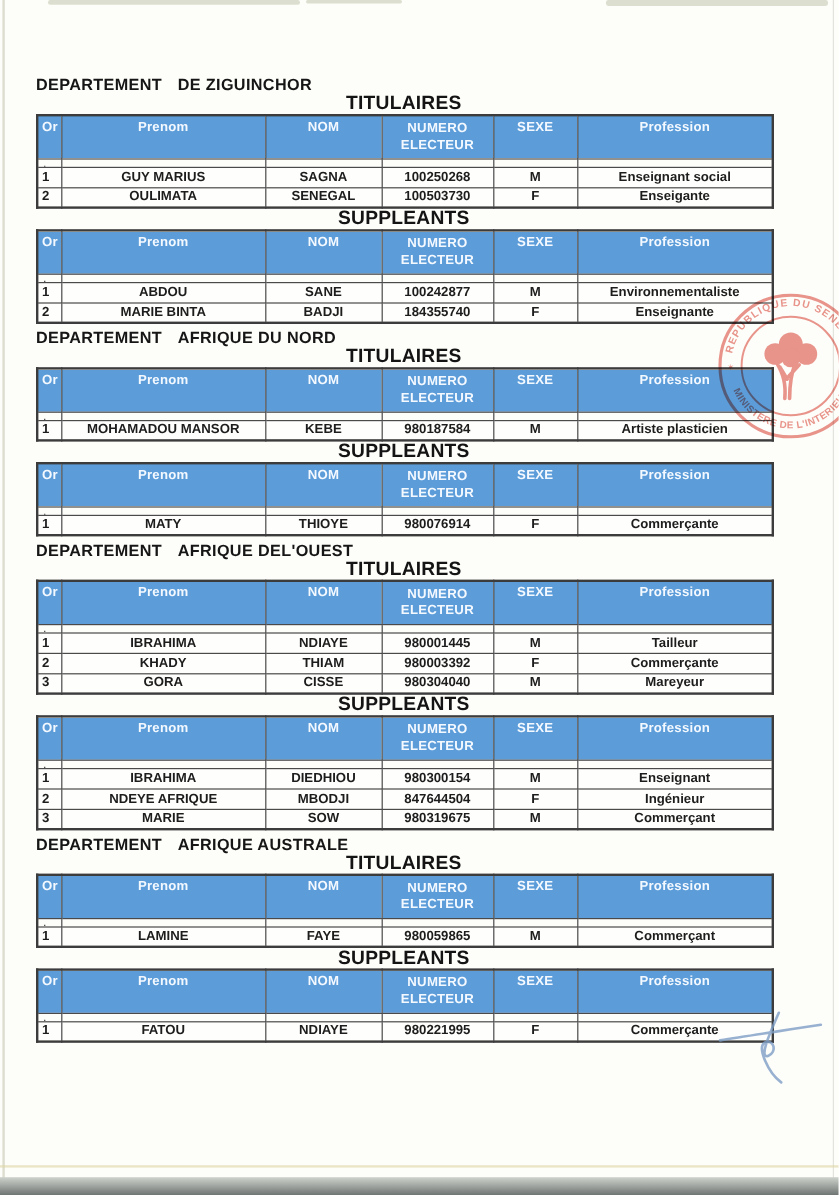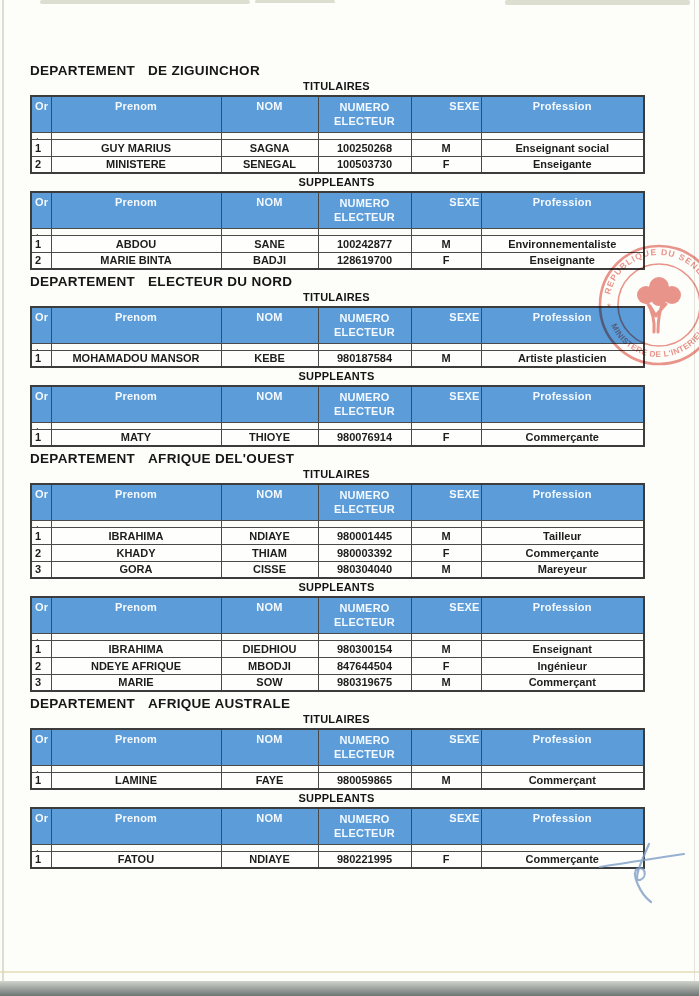--- a/index.html
+++ b/index.html
@@ -19,33 +19,33 @@
   .cream-line{position:absolute;left:0;top:971px;width:699px;height:2px;background:rgba(222,214,164,.6);}
   .bottom-band{position:absolute;left:0;bottom:0;width:699px;height:15px;
     background:linear-gradient(#cfd3cd,#6e7472);}
   
   .content{position:absolute;left:30px;top:63px;width:613px;}
   .dept-title{font-size:13.5px;line-height:15px;font-weight:700;letter-spacing:.3px;
     margin:0 0 2px 0;color:#161616;display:flex;}
   .dept-title .t2{margin-left:13px;}
   .group{margin-bottom:2px;}
   .dept{margin-bottom:4px;}
-  .group-label{width:613px;text-align:center;font-size:11px;line-height:13px;
+  .group-label{width:613px;text-align:center;font-size:16px;line-height:13px;
     font-weight:700;color:#141414;margin-bottom:2px;letter-spacing:.2px;}
   table.ctable{width:613px;border-collapse:collapse;table-layout:fixed;
     border:2px solid #3c3c3c;background:#fefefc;}
   table.ctable td,table.ctable th{border:1px solid #4a4a4a;overflow:hidden;white-space:nowrap;}
   col.c-or{width:20px;}col.c-prenom{width:170px;}col.c-nom{width:97px;}
   col.c-num{width:93px;}col.c-sexe{width:70px;}col.c-prof{width:163px;}
   tr.head-row{height:36px;}
   tr.head-row th{background:var(--header-blue,#5b9cd9);color:#f4f9ff;
     font-size:11px;font-weight:700;vertical-align:top;padding-top:3px;letter-spacing:.2px;}
   th.h-or-cell{vertical-align:bottom;text-align:left;padding:0 0 1px 3px;font-size:11px;}
   th.h-num-cell span{display:block;line-height:14px;}
-  th.h-sexe-cell{vertical-align:middle;padding-top:10px;text-align:right;}
+  th.h-sexe-cell{vertical-align:middle;padding-top:10px;}
   tr.sliver-row{height:6px;}
   tr.sliver-row td{background:#fdfdfa;font-size:9px;line-height:4px;color:#222;
     text-align:left;padding-left:4px;}
   tbody tr{height:17px;}
   tbody td{font-size:11px;font-weight:700;text-align:center;color:#1d1d1d;padding:0 2px;}
   tbody td.d-or{text-align:left;padding-left:3px;}
   
   .stamp{position:absolute;left:596px;top:242px;width:126px;height:126px;
     opacity:.62;mix-blend-mode:multiply;}
   .stamp text{font-family:"Liberation Sans","DejaVu Sans",sans-serif;font-weight:700;}
@@ -106,21 +106,21 @@
     <td class="d-or">1</td>
     <td class="d-prenom">GUY MARIUS</td>
     <td class="d-nom">SAGNA</td>
     <td class="d-num">100250268</td>
     <td class="d-sexe">M</td>
     <td class="d-prof">Enseignant social</td>
   </tr>
 
   <tr>
     <td class="d-or">2</td>
-    <td class="d-prenom">MINISTERE</td>
+    <td class="d-prenom">OULIMATA</td>
     <td class="d-nom">SENEGAL</td>
     <td class="d-num">100503730</td>
     <td class="d-sexe">F</td>
     <td class="d-prof">Enseigante</td>
   </tr>
 </tbody>
     </table>
   </div>
 
   <div class="group">
@@ -162,34 +162,34 @@
     <td class="d-nom">SANE</td>
     <td class="d-num">100242877</td>
     <td class="d-sexe">M</td>
     <td class="d-prof">Environnementaliste</td>
   </tr>
 
   <tr>
     <td class="d-or">2</td>
     <td class="d-prenom">MARIE BINTA</td>
     <td class="d-nom">BADJI</td>
-    <td class="d-num">128619700</td>
+    <td class="d-num">184355740</td>
     <td class="d-sexe">F</td>
     <td class="d-prof">Enseignante</td>
   </tr>
 </tbody>
     </table>
   </div>
 </div>
   </section>
 
   <section class="dept">
     <h2 class="dept-title">
       <span class="t1">DEPARTEMENT</span>
-      <span class="t2">ELECTEUR DU NORD</span>
+      <span class="t2">AFRIQUE DU NORD</span>
     </h2>
     <div class="groups">
   <div class="group">
     <div class="group-label">TITULAIRES</div>
     <table class="ctable">
       <colgroup>
         <col class="c-or">
                 <col class="c-prenom">
                 <col class="c-nom">
         <col class="c-num">

